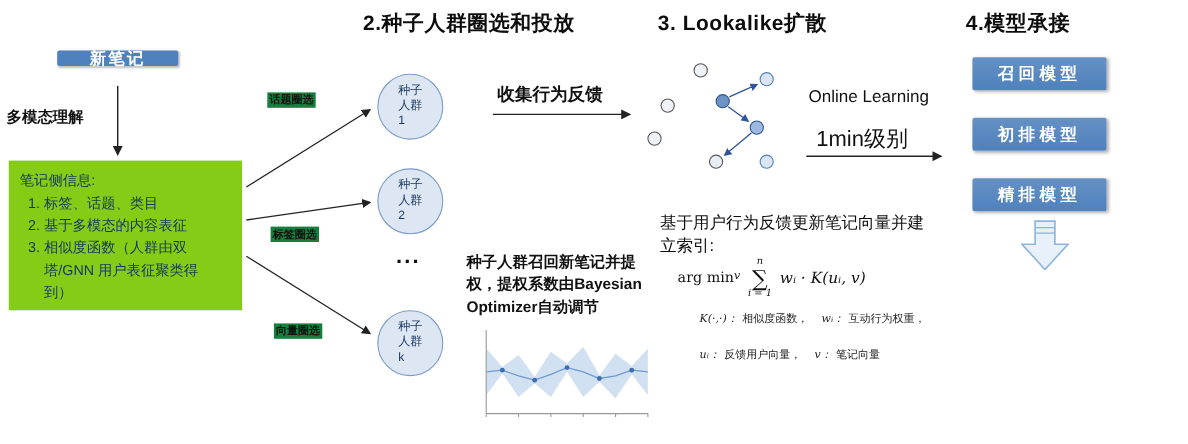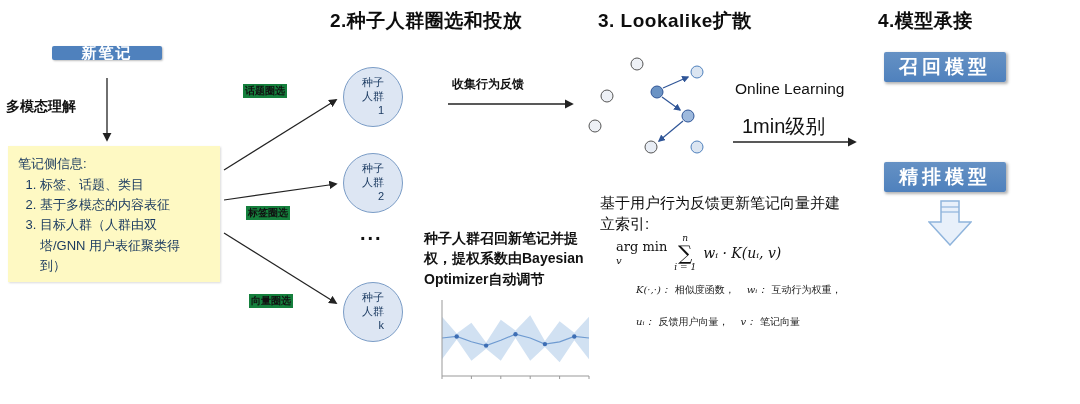--- a/index.html
+++ b/index.html
@@ -8,57 +8,57 @@
   .connectors { position:absolute; left:0; top:0; width:1080px; height:404px; pointer-events:none; }
   .title { position:absolute; font-size:19px; font-weight:700; color:#0d0d0d; letter-spacing:0.5px; white-space:nowrap; }
   .t1 { left:30px; top:8px; }
   .t2 { left:330px; top:8px; }
   .t3 { left:598px; top:8px; }
   .t4 { left:878px; top:8px; }
   .new-note { position:absolute; left:52px; top:46px; width:110px; height:14px; background:#4f81bd; color:#fff;
     font-size:15px; font-weight:700; display:flex; align-items:center; justify-content:center; border-radius:2px;
     box-shadow:1px 1px 2px rgba(0,0,0,0.25); letter-spacing:2px; }
   .multimodal { position:absolute; left:6px; top:98px; font-size:14px; font-weight:700; }
-  .info-box { position:absolute; left:8px; top:146px; width:212px; height:136px; background:#fef9c3; color:#17375e;
+  .info-box { position:absolute; left:8px; top:146px; width:212px; height:136px; background:#84cc16; color:#17375e;
     font-size:13px; padding:8px 19px 6px 10px; line-height:1.55; box-shadow:1px 1px 2px rgba(0,0,0,0.15); }
   .info-heading { margin-bottom:1px; }
   .info-list { list-style:decimal; padding-left:22px; }
   .edge-label { position:absolute; font-size:10px; font-weight:700; background:#15803d; padding:0 2px; }
   .el1 { left:243px; top:84px; }
   .el2 { left:246px; top:206px; }
   .el3 { left:249px; top:294px; }
   .seed-circle { position:absolute; width:60px; height:60px; border-radius:50%; background:#dde6f3; border:1px solid #7a9cc6;
     color:#17375e; font-size:11px; line-height:1.25; display:flex; align-items:center; justify-content:center;
-    text-align:right; white-space:pre-line; }
+    text-align:left; white-space:pre-line; }
   .sc1 { left:343px; top:67px; }
   .sc2 { left:343px; top:153px; }
   .sc3 { left:343px; top:282px; }
   .ellipsis { position:absolute; left:360px; top:222px; font-size:20px; font-weight:700; letter-spacing:2px; }
-  .feedback-label { position:absolute; left:452px; top:76px; font-size:12px; font-weight:700; }
+  .feedback-label { position:absolute; left:452px; top:76px; font-size:16px; font-weight:700; }
   .boost-text { position:absolute; left:424px; top:228px; width:178px; font-size:14px; font-weight:700; line-height:1.45; color:#111; }
   .mini-chart { position:absolute; left:428px; top:292px; width:165px; height:100px; }
   .network { position:absolute; left:585px; top:50px; width:145px; height:120px; }
   .online-label { position:absolute; left:735px; top:80px; font-size:15.5px; font-weight:500; white-space:nowrap; }
   .latency-label { position:absolute; left:742px; top:113px; font-size:20px; font-weight:500; }
   .index-text { position:absolute; left:600px; top:192px; width:252px; font-size:15px; font-weight:400; line-height:1.4; color:#0d0d0d; }
   .formula { position:absolute; left:616px; top:234px; display:flex; align-items:center; gap:7px;
     font-family:"DejaVu Serif",serif; color:#111; }
-  .argmin-stack { display:flex; flex-direction:column; align-items:flex-start; font-size:13px; line-height:1.1; }
+  .argmin-stack { display:flex; flex-direction:row; align-items:flex-start; font-size:13px; line-height:1.1; }
   .argmin-sub { font-style:italic; font-size:10px; }
   .sum-stack { display:flex; flex-direction:column; align-items:center; line-height:1; }
   .sum-top, .sum-bot { font-size:9px; font-style:italic; }
   .sum-sym { font-size:20px; }
   .formula-body { font-style:italic; font-size:14px; }
   .legend { position:absolute; font-size:10px; color:#222; white-space:nowrap;margin-left:28px; }
   .legend .math { font-family:"DejaVu Serif",serif; font-style:italic; margin-right:4px; }
   .legend .cn { margin-right:12px; }
   .l1 { left:608px; top:283px; }
   .l2 { left:608px; top:315px; }
   .model-box { position:absolute; left:884px; width:122px; height:30px; background:linear-gradient(#6591c4,#4f81bd);
-    color:#fff; font-size:19px; font-weight:700; display:flex; align-items:center; justify-content:center;
+    color:#fff; font-size:15px; font-weight:700; display:flex; align-items:center; justify-content:center;
     letter-spacing:4px; box-shadow:1.5px 1.5px 3px rgba(0,0,0,0.3); border-radius:2px; }
   .mb1 { top:52px; } .mb2 { top:107px; } .mb3 { top:162px; }
   .block-arrow { position:absolute; left:928px; top:200px; width:44px; height:46px; }
   .effect-text { position:absolute; left:852px; top:244px; width:224px; font-size:15px; font-weight:700;
     line-height:1.5; color:#1f3864; }
   .effect-label { color:#7030a0; }
 </style>
 </head>
 <body>
 
@@ -78,21 +78,21 @@
     <line x1="733" y1="142" x2="855" y2="142" stroke="#222" stroke-width="1.3" marker-end="url(#arrh)"></line>
   </svg>
 
   <div class="new-note">新笔记</div>
   <div class="multimodal">多模态理解</div>
   <div class="info-box">
     <div class="info-heading">笔记侧信息:</div>
     <ol class="info-list">
       <li>标签、话题、类目</li>
       <li>基于多模态的内容表征</li>
-      <li>目标人群（人群由双塔/GNN 用户表征聚类得到）</li>
+      <li>相似度函数（人群由双塔/GNN 用户表征聚类得到）</li>
     </ol>
   </div>
 
   <div class="title t2">2.种子人群圈选和投放</div>
   <div class="edge-label el1">话题圈选</div>
   <div class="edge-label el2">标签圈选</div>
   <div class="edge-label el3">向量圈选</div>
   <div class="seed-circle sc1">种子
 人群
 1</div>
@@ -159,20 +159,21 @@
   </div>
   <div class="legend l1">
     <span class="math">K(·,·)：</span><span class="cn">相似度函数，</span><span class="math">wᵢ：</span><span class="cn">互动行为权重，</span>
   </div>
   <div class="legend l2">
     <span class="math">uᵢ：</span><span class="cn">反馈用户向量，</span><span class="math">v：</span><span class="cn">笔记向量</span>
   </div>
 
   <div class="title t4">4.模型承接</div>
   <div class="model-box mb1">召回模型</div>
+  <div class="model-box mb2">初排模型</div>
   <div class="model-box mb3">精排模型</div>
   <svg class="block-arrow" viewBox="0 0 44 46">
     <polygon points="13,1 31,1 31,22 43,22 22,45 1,22 13,22" fill="#e8f0fa" stroke="#8fb4dc" stroke-width="1.5"></polygon>
     <line x1="13" y1="7" x2="31" y2="7" stroke="#8fb4dc" stroke-width="1.2"></line>
     <line x1="13" y1="12" x2="31" y2="12" stroke="#8fb4dc" stroke-width="1.2"></line>
   </svg>
 
 </div>
 
 </body></html>

